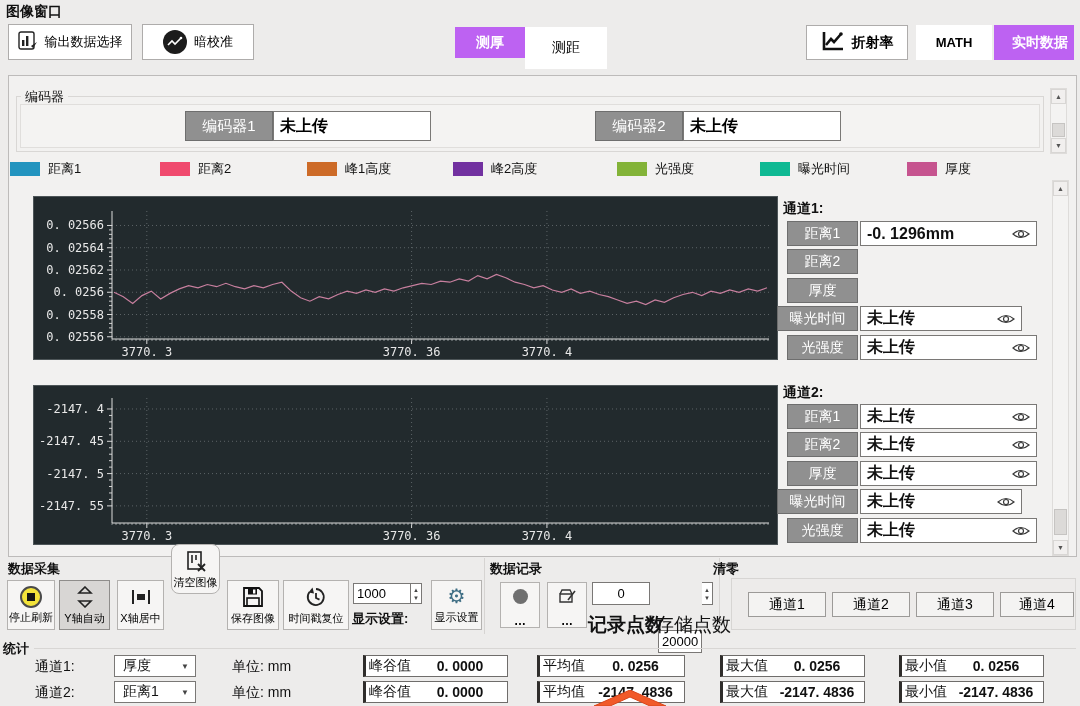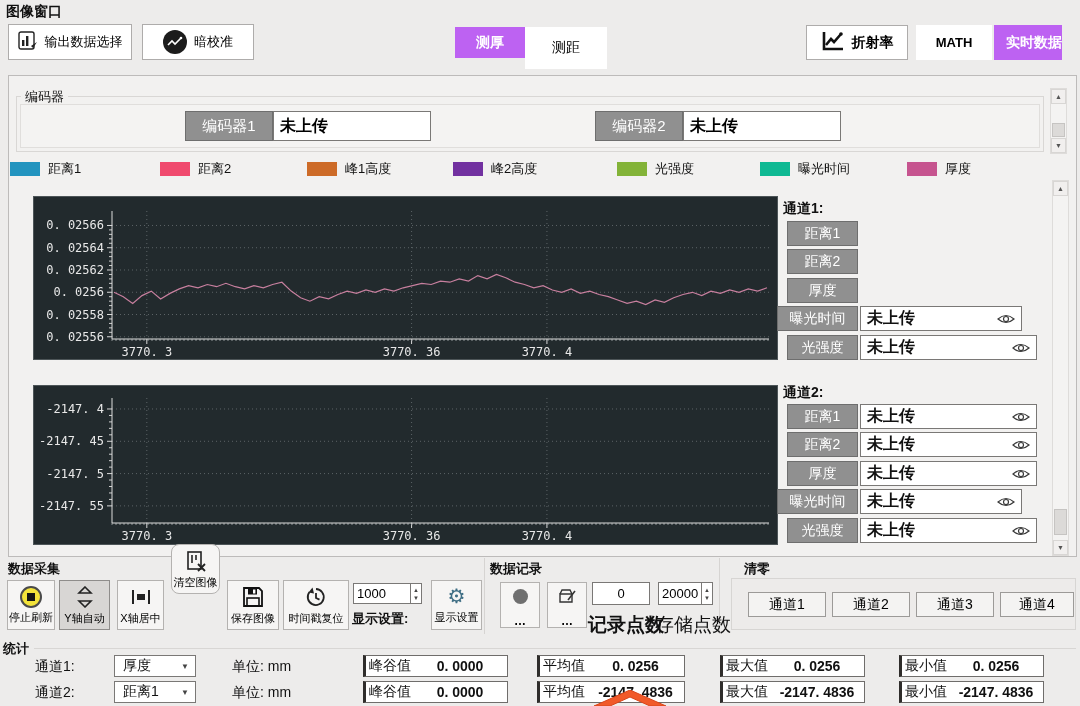--- a/index.html
+++ b/index.html
@@ -80,21 +80,21 @@
     <svg width="24" height="22" viewBox="0 0 24 22">
         <path d="M3 2 V19 H22" fill="none" stroke="#111" stroke-width="2.6"></path>
         <polyline points="5,15 10,9 13,12 20,4" fill="none" stroke="#111" stroke-width="2.6"></polyline>
         <circle cx="20" cy="4" r="1.8" fill="#111"></circle>
       </svg>
   </span>
   <span style="font-size:14px;font-weight:600;">折射率</span>
 </button>
 
 <button class="abs btn noborder" style="left:916px;top:25px;width:76px;height:35px;font-weight:600;font-size:13px;">MATH</button>
-<button class="abs btn purple" style="left:994px;top:25px;width:68px;height:35px;padding-left:12px;">实时数据</button>
+<button class="abs btn purple" style="left:994px;top:25px;width:80px;height:35px;padding-left:12px;">实时数据</button>
 
 <div class="abs mainpanel" style="left:8px;top:75px;width:1069px;height:482px;"></div>
 
 <div class="abs groupbox" style="left:16px;top:96px;width:1028px;height:56px;">
   <span class="glbl">编码器</span>
 </div>
 <div class="abs encrow" style="left:20px;top:104px;width:1020px;height:44px;"></div>
 <span class="abs chip" style="left:185px;top:111px;width:88px;height:30px;font-size:15px;">编码器1</span>
 <input class="abs encinput" style="left: 273px; top: 111px; width: 158px; height: 30px;" readonly="" value="未上传">
 <span class="abs chip" style="left:595px;top:111px;width:88px;height:30px;font-size:15px;">编码器2</span>
@@ -551,20 +551,29 @@
       <line x1="726" y1="137" x2="726" y2="139" stroke="#8b9194" stroke-width="1"></line>
       <line x1="730" y1="137" x2="730" y2="139" stroke="#8b9194" stroke-width="1"></line>
       <line x1="734" y1="137" x2="734" y2="139" stroke="#8b9194" stroke-width="1"></line>
       <line x1="78" y1="12" x2="78" y2="137" stroke="#dcdcdc" stroke-width="1"></line>
       <line x1="78" y1="137" x2="735" y2="137" stroke="#dcdcdc" stroke-width="1"></line>
     </svg></div>
 
 <div class="abs chtitle" style="left:783px;top:200px;">通道1:</div>
 <div class="chrow" style="left:787px;top:221px;">
   <span class="chip" style="width:71px;">距离1</span>
+  <span class="valbox" style="width:177px;">
+      <span class="valtext">-0. 1296mm</span>
+      <span class="eye">
+        <svg width="18" height="12" viewBox="0 0 18 12">
+          <path d="M1 6 Q9 -1 17 6 Q9 13 1 6 Z" fill="none" stroke="#3a3a3a" stroke-width="1.2"></path>
+          <circle cx="9" cy="6" r="2.5" fill="none" stroke="#3a3a3a" stroke-width="1.2"></circle>
+        </svg>
+      </span>
+    </span>
 </div>
 <div class="chrow" style="left:787px;top:249px;">
   <span class="chip" style="width:71px;">距离2</span>
 </div>
 <div class="chrow" style="left:787px;top:278px;">
   <span class="chip" style="width:71px;">厚度</span>
 </div>
 <div class="chrow" style="left:777px;top:306px;">
   <span class="chip" style="width:81px;">曝光时间</span>
   <span class="valbox" style="width:162px;">
@@ -736,29 +745,29 @@
         <path d="M3 6 L5 2 H13 L15 6" fill="none" stroke="#333" stroke-width="1.4"></path>
         <line x1="11" y1="12" x2="18" y2="3" stroke="#333" stroke-width="1.6"></line>
       </svg></span>
   <span style="font-size:12px;font-weight:700;line-height:8px;">…</span>
 </button>
 
 <input class="abs numinput" style="left: 592px; top: 582px; width: 58px; height: 23px; text-align: center;" value="0">
 <span class="abs lbl13" style="left:588px;top:612px;font-weight:700;">记录点数</span>
 
 <span class="abs" style="left:658px;top:582px;display:flex;">
-  <input class="numinput" style="width: 44px; height: 23px;" value="20000">
+  <input class="numinput" style="width: 44px; height: 23px; margin-top: 48px;" value="20000">
   <span class="spin" style="height:23px;background:#fff;border:1px solid #7a7876;border-left:none;">
       <span>▲</span>
       <span>▼</span>
     </span>
 </span>
 <span class="abs lbl13" style="left:655px;top:612px;font-weight:400;">存储点数</span>
 
-<div class="abs grouplbl" style="left:744px;top:560px;">清零</div>
+<div class="abs grouplbl" style="left:713px;top:560px;">清零</div>
 <div class="abs" style="left:731px;top:578px;width:345px;height:52px;background:#edebea;border:1px solid #d7d5d3;"></div>
 <button class="abs clrbtn" style="left:748px;top:592px;width:78px;">通道1</button>
 <button class="abs clrbtn" style="left:832px;top:592px;width:78px;">通道2</button>
 <button class="abs clrbtn" style="left:916px;top:592px;width:78px;">通道3</button>
 <button class="abs clrbtn" style="left:1000px;top:592px;width:74px;">通道4</button>
 
 <div class="abs grouplbl" style="left:3px;top:640px;">统计</div>
 <div class="abs" style="left:34px;top:648px;width:1042px;height:1px;background:#d8d6d4;"></div>
 
 <span class="abs lbl14" style="left:35px;top:658px;">通道1:</span>

